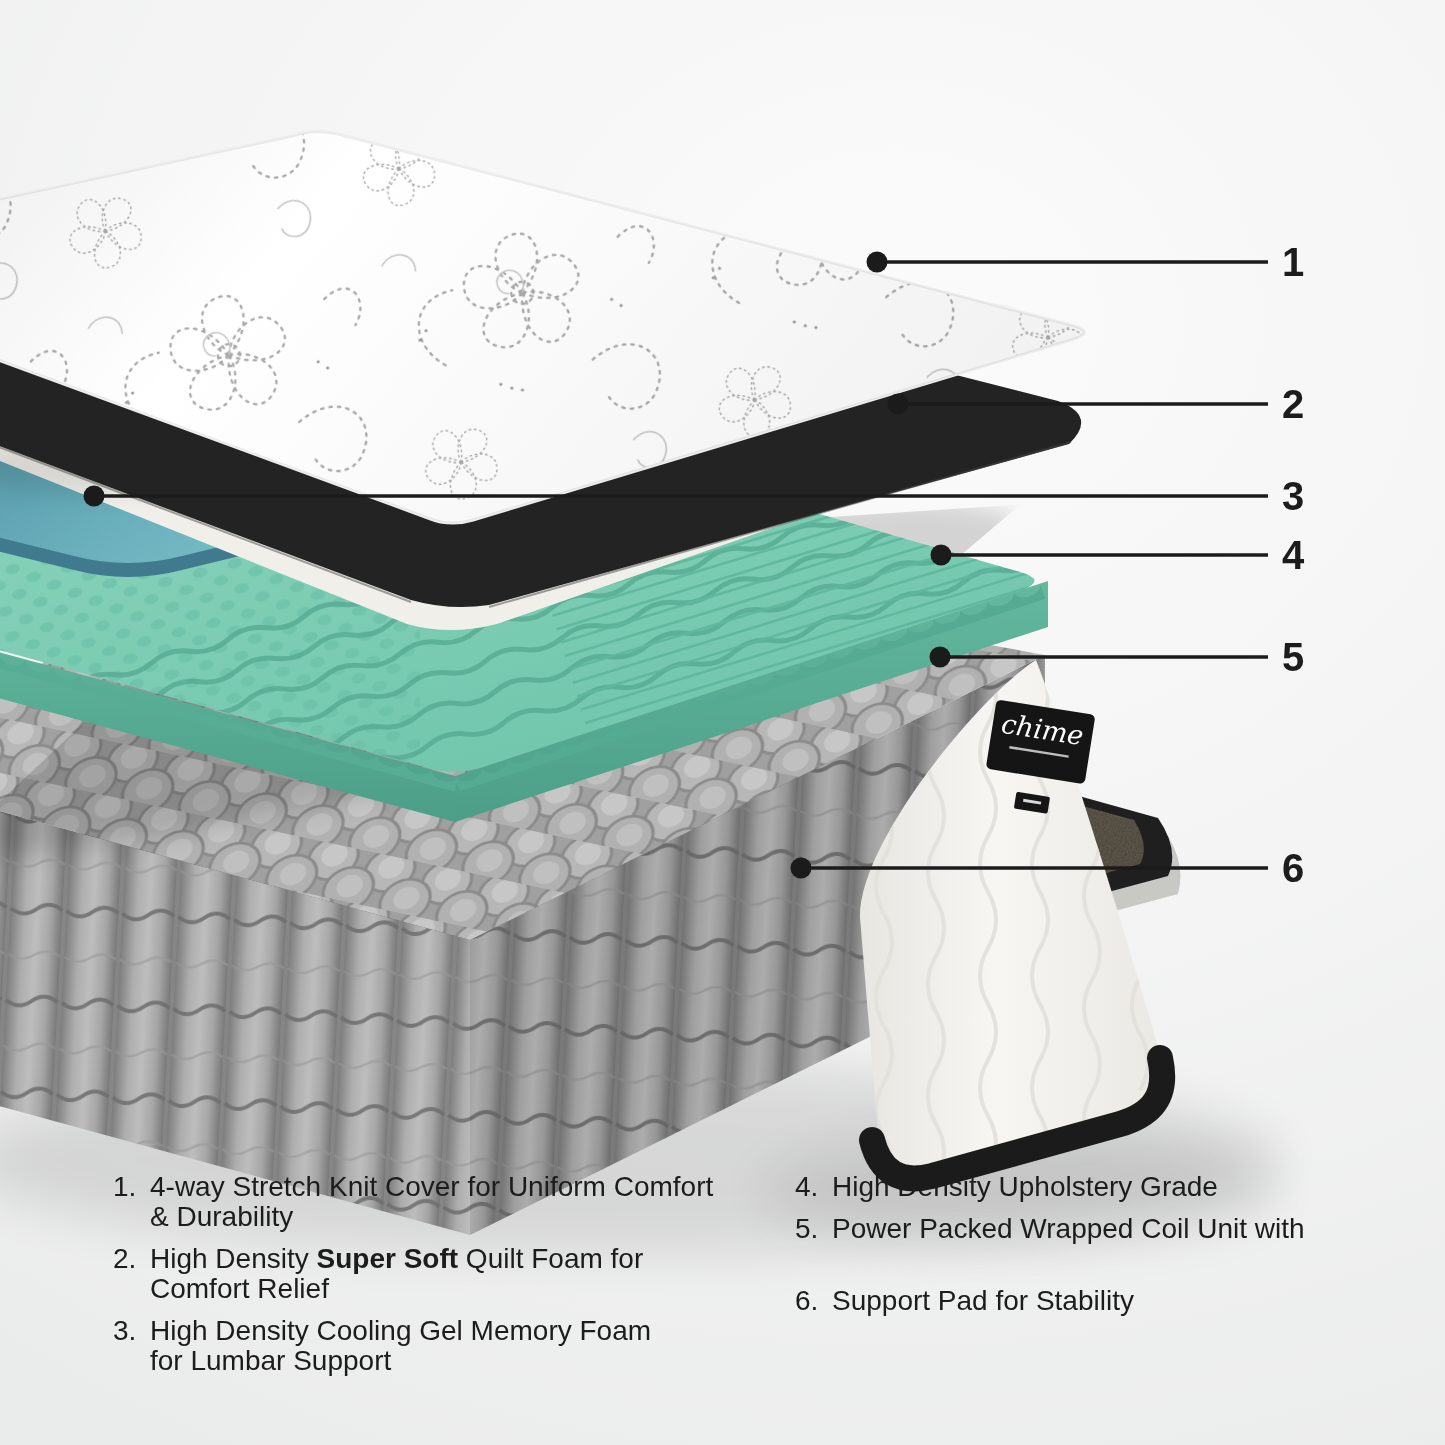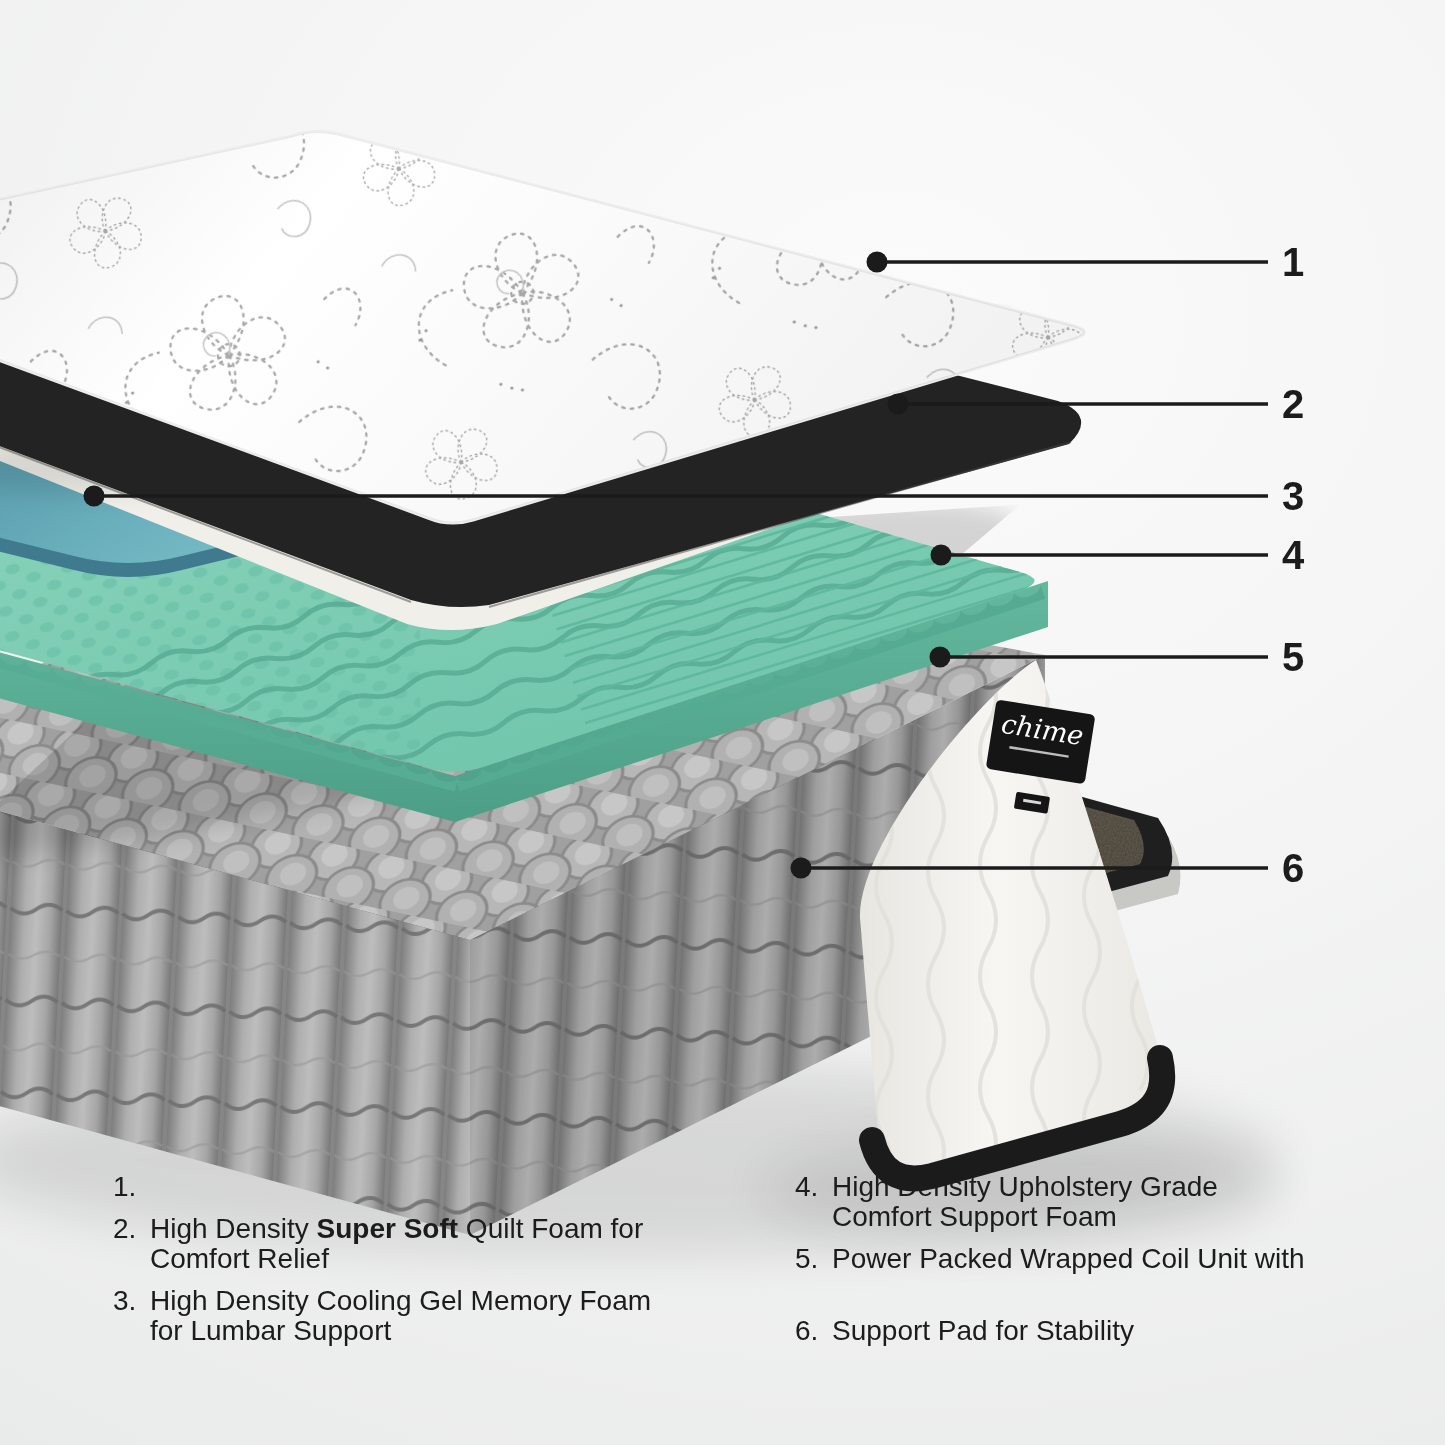--- a/index.html
+++ b/index.html
@@ -275,20 +275,24 @@
     <text x="1282" y="569">4</text>
     <text x="1282" y="671">5</text>
     <text x="1282" y="882">6</text>
   </g>
 </svg>
 
 <div class="legend">
   <div class="col col-left">
     <div class="item">
       <span class="num">1.</span>
+      <div class="txt">
+        <span>4-way Stretch Knit Cover for Uniform Comfort</span><br>
+        <span>&amp; Durability</span>
+      </div>
     </div>
     <div class="item">
       <span class="num">2.</span>
       <div class="txt">
         <span>High Density </span><b>Super Soft</b><span> Quilt Foam for</span><br>
         <span>Comfort Relief</span>
       </div>
     </div>
     <div class="item">
       <span class="num">3.</span>
@@ -296,21 +300,20 @@
         <span>High Density Cooling Gel Memory Foam</span><br>
         <span>for Lumbar Support</span>
       </div>
     </div>
   </div>
   <div class="col col-right">
     <div class="item">
       <span class="num">4.</span>
       <div class="txt">
         <span>High Density Upholstery Grade</span><br>
-        <span>Comfort Support Foam</span>
       </div>
     </div>
     <div class="item">
       <span class="num">5.</span>
       <div class="txt">
         <span>Power Packed Wrapped Coil Unit with</span><br>
         <br>
       </div>
     </div>
     <div class="item">

